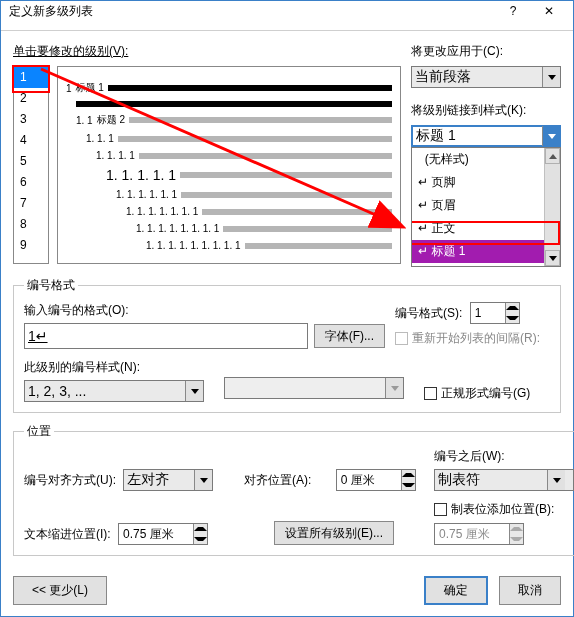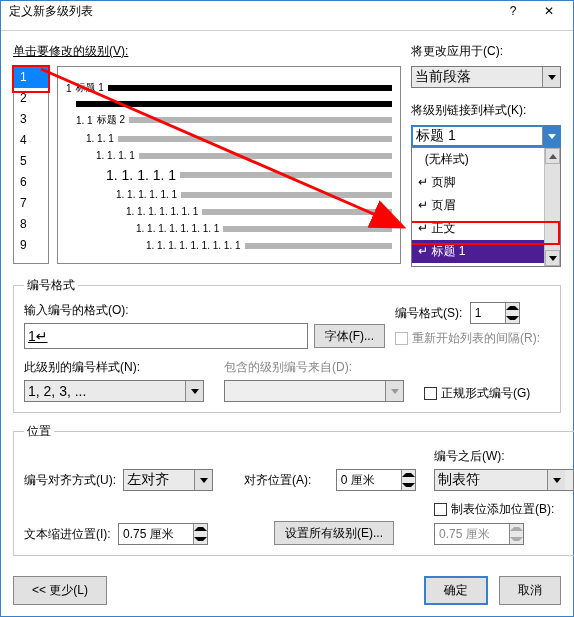--- a/index.html
+++ b/index.html
@@ -26,21 +26,21 @@
   .red1{position:absolute;left:-2px;top:-2px;width:38px;height:28px;border:2px solid #f00;pointer-events:none}
 
   .preview{height:198px;border:1px solid #888;background:#fff;overflow:hidden;position:relative}
   .pline{height:6px;background:#b5b5b5;border-radius:0}
   .pbold{height:6px;background:#000}
   .pwrap{position:absolute;left:8px;right:8px;top:8px}
   .prow{display:flex;align-items:center;margin:6px 0;font-size:10px;gap:4px}
 
   .styles{width:150px;border:1px solid #7a7a7a;height:120px;background:#fff;position:relative;overflow:hidden}
   .styles .opt{padding:3px 6px}
-  .styles .selopt{background:#4c1d95;color:#fff}
+  .styles .selopt{background:#a21caf;color:#fff}
   .styles .sb{position:absolute;right:0;top:0;width:16px;height:100%;background:#e1e1e1;border-left:1px solid #c0c0c0}
   .styles .sbbtn{height:16px;border:1px solid #b0b0b0;display:flex;align-items:center;justify-content:center}
   .red2{position:absolute;border:2px solid #f00;pointer-events:none}
 
   fieldset{border:1px solid #c8c8c8;margin:10px 0 6px;padding:8px 10px 10px}
   legend{padding:0 3px;font-size:12px}
   .btnlg{height:24px;padding:0 10px;border:1px solid #888;background:#e1e1e1;font-size:12px}
   .spinner{height:22px;width:50px;border:1px solid #7a7a7a;background:#fff;display:inline-flex;align-items:center}
   .spinner .num{flex:1;padding-left:4px}
   .spinner .spbtns{width:14px;height:100%;border-left:1px solid #888;display:flex;flex-direction:column}
@@ -207,21 +207,21 @@
         <div style="width:190px">
           <label>此级别的编号样式(N):</label><br>
           <div class="dd" style="width:180px;margin-top:4px">
             <input type="text" readonly="" style="width: 180px; background: rgb(234, 234, 234);" value="1, 2, 3, ...">
             <div class="ddbtn">
                 <div class="chev"></div>
               </div>
           </div>
         </div>
         <div style="width:190px">
-          <label class="dim">包含的级别编号来自(D):</label><br>
+          <br>
           <div class="dd" style="width:180px;margin-top:4px">
             <input type="text" readonly="" disabled="" style="width: 180px; background: rgb(238, 238, 238);">
             <div class="ddbtn">
                 <div class="chev" style="border-top-color:#999"></div>
               </div>
           </div>
         </div>
         <div style="flex:1;display:flex;align-items:flex-end">
           <div class="chk">
             <span class="box"></span>

